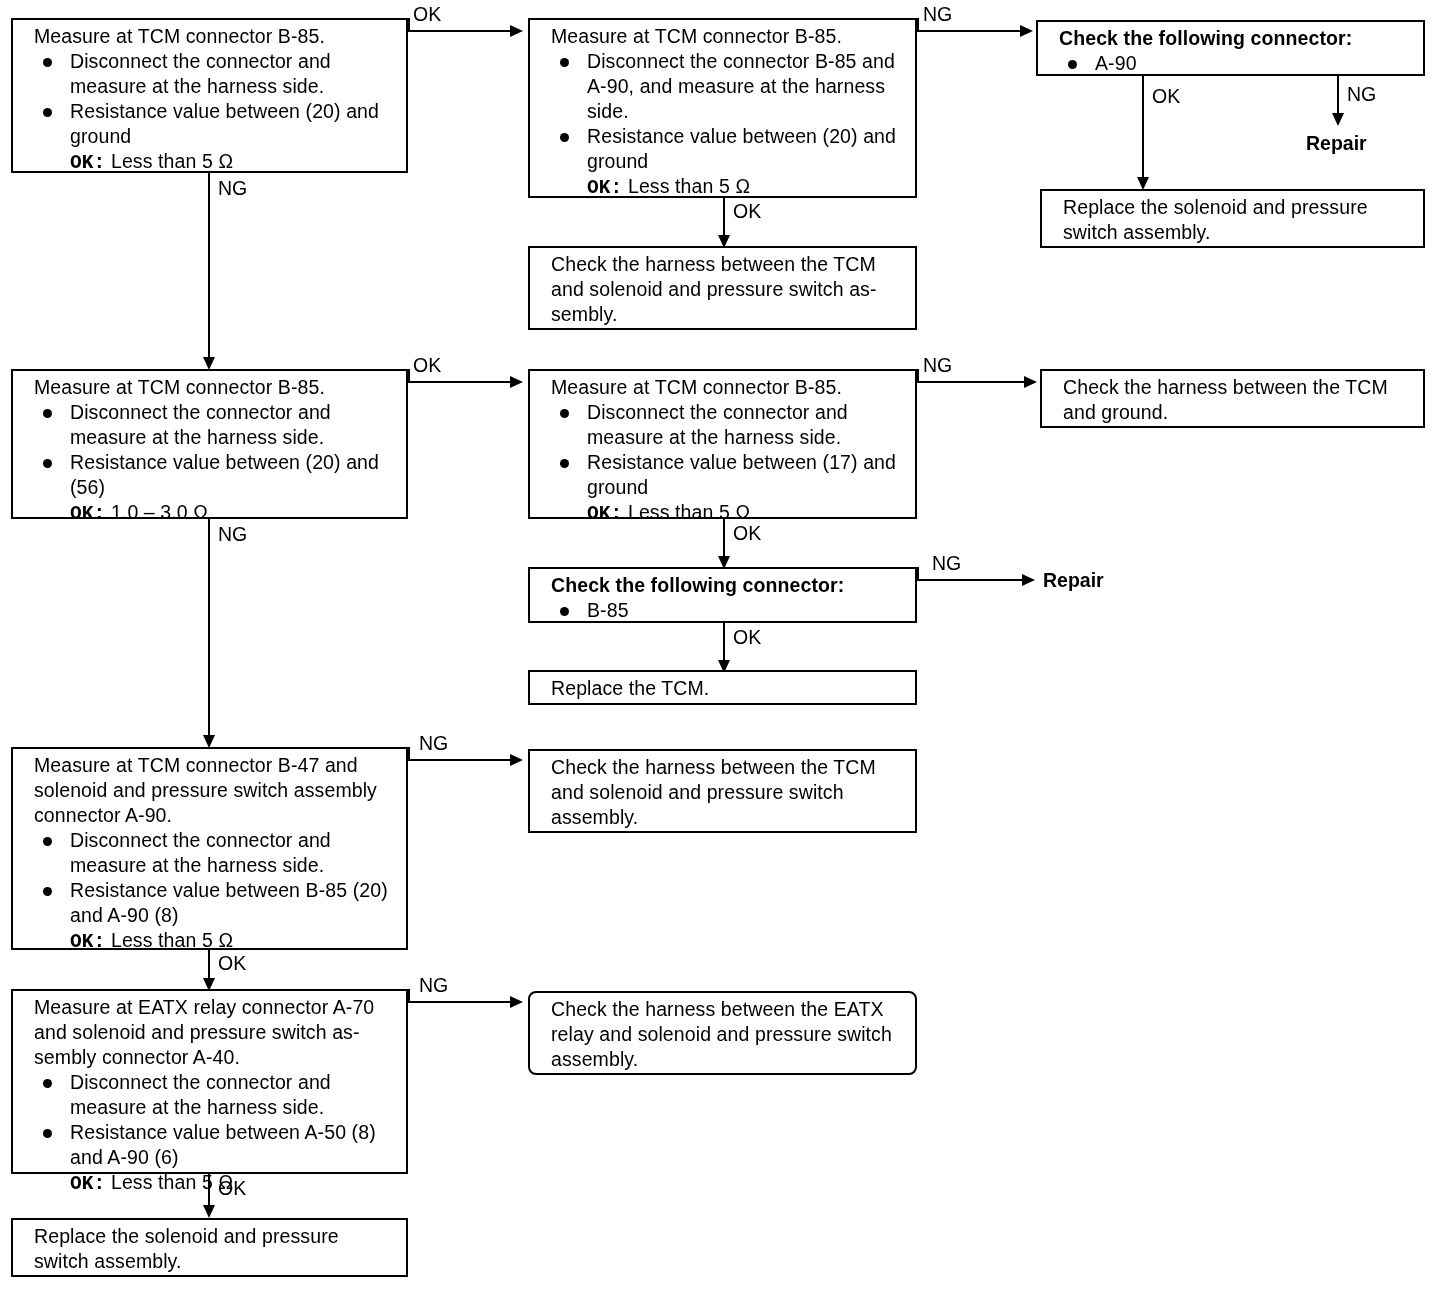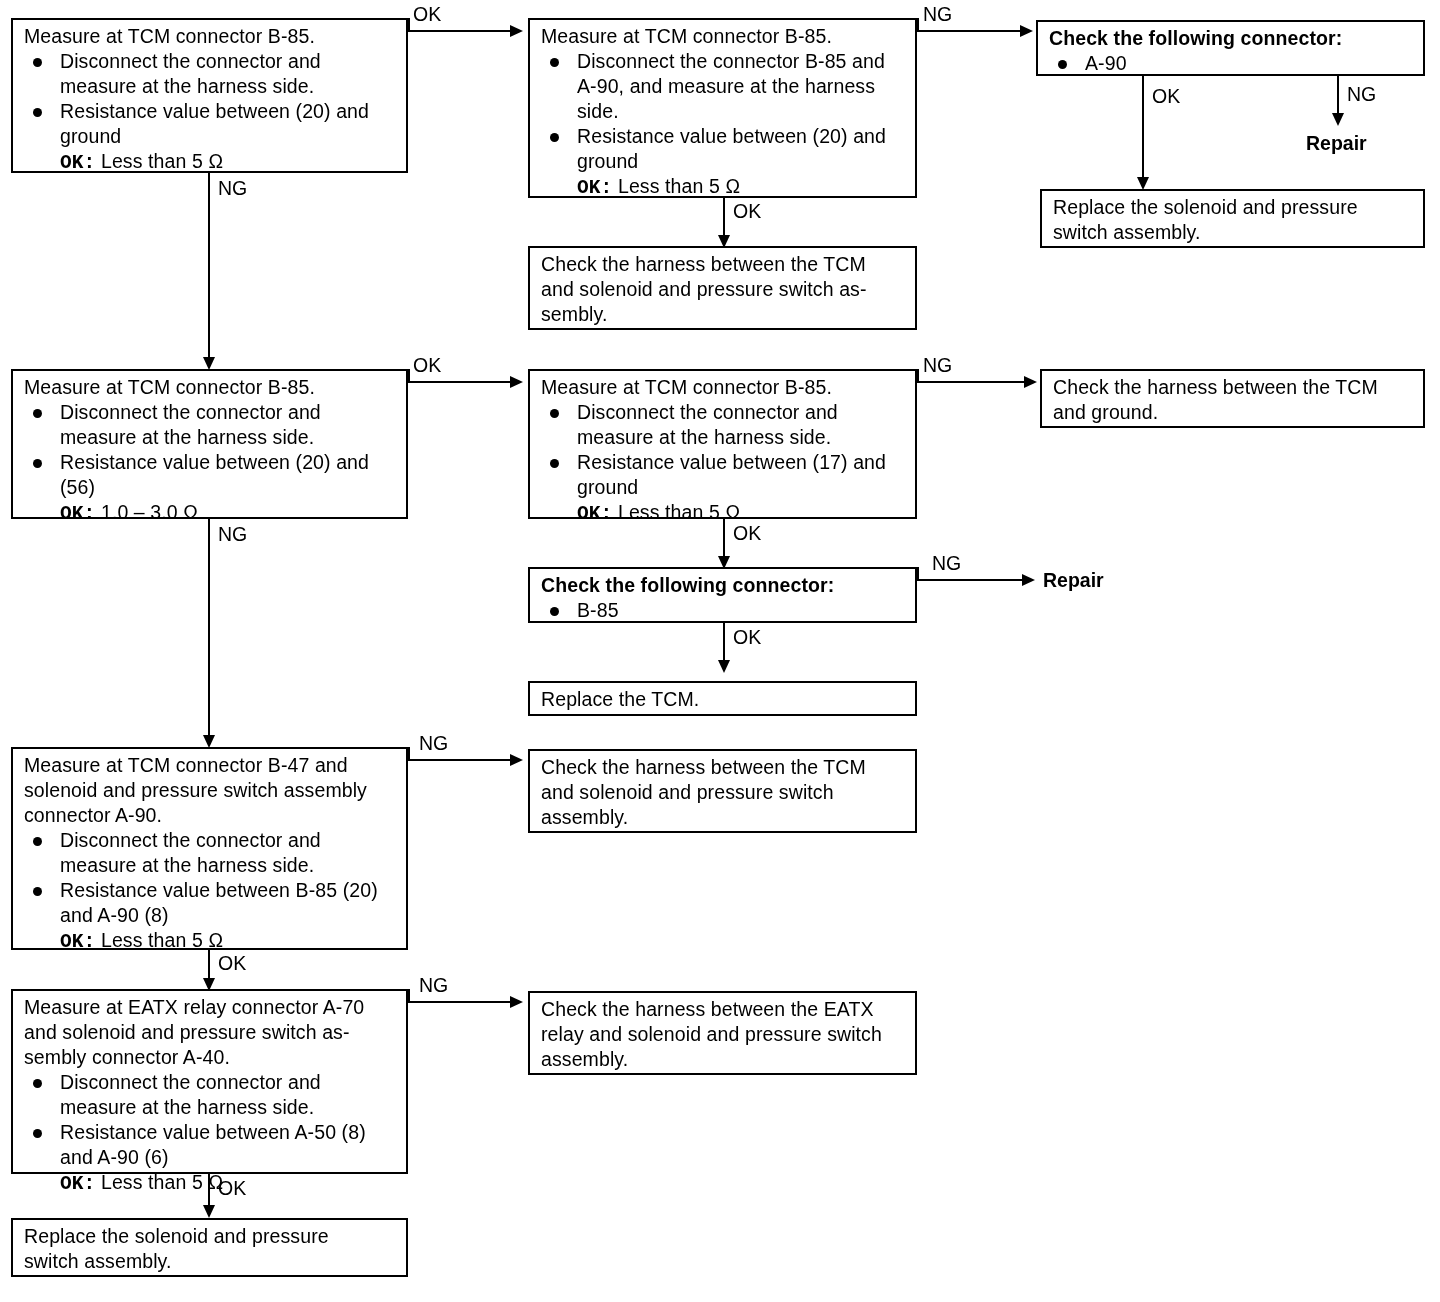--- a/index.html
+++ b/index.html
@@ -13,21 +13,21 @@
     width:1440px;
     height:1302px;
     background:#ffffff;
     overflow:hidden;
   }
   .box{
     position:absolute;
     border:2px solid #000;
     background:#fff;
     box-sizing:border-box;
-    padding:4px 7px 4px 11px;
+    padding:4px 7px 4px 21px;
     font-size:19.5px;
     line-height:25px;
     letter-spacing:0.1px;
   }
   .box .ttl{display:block;}
   .box .ttl.just{text-align:justify;text-align-last:left;}
   .bullets{
     list-style:none;
     margin:0;
     padding:0;
@@ -236,21 +236,21 @@
   <div class="vline" style="left:917px; top:567px; height:14px;"></div>
   <div class="hline" style="left:917px; top:579px; width:108px;"></div>
   <div class="arrow-r" style="left:1022px; top:574px;"></div>
   <div class="lbl" style="left:932px; top:553px;">NG</div>
   <div class="repair" style="left:1043px; top:569px;">Repair</div>
 
   <div class="vline" style="left:723px; top:623px; height:42px;"></div>
   <div class="arrow-d" style="left:718px; top:660px;"></div>
   <div class="lbl" style="left:733px; top:627px;">OK</div>
 
-  <div class="box" style="left:528px; top:670px; width:389px; height:35px;margin-top:11px;">
+  <div class="box" style="left:528px; top:670px; width:389px; height:35px;">
     <span class="ttl">Replace the TCM.</span>
   </div>
 
   <div class="vline" style="left:208px; top:519px; height:222px;"></div>
   <div class="arrow-d" style="left:203px; top:735px;"></div>
   <div class="lbl" style="left:218px; top:524px;">NG</div>
 
   <div class="box" style="left:11px; top:747px; width:397px; height:203px;">
     <span class="ttl">Measure at TCM connector B-47 and</span>
     <span class="ttl">solenoid and pressure switch assembly</span>
@@ -302,21 +302,21 @@
         <span class="okline"><b class="bold">OK:</b> <span>Less than 5 Ω</span></span>
       </li>
     </ul>
   </div>
 
   <div class="vline" style="left:408px; top:989px; height:14px;"></div>
   <div class="hline" style="left:408px; top:1001px; width:108px;"></div>
   <div class="arrow-r" style="left:510px; top:996px;"></div>
   <div class="lbl" style="left:419px; top:975px;">NG</div>
 
-  <div class="box" style="left:528px; top:991px; width:389px; height:84px;">
+  <div class="box" style="left:528px; top:991px; width:389px; height:84px;border-radius:8px;">
     <span class="ttl just">Check the harness between the EATX</span>
     <span class="ttl just">relay and solenoid and pressure switch</span>
     <span class="ttl">assembly.</span>
   </div>
 
   <div class="vline" style="left:208px; top:1174px; height:35px;"></div>
   <div class="arrow-d" style="left:203px; top:1205px;"></div>
   <div class="lbl" style="left:218px; top:1178px;">OK</div>
 
   <div class="box" style="left:11px; top:1218px; width:397px; height:59px;">

